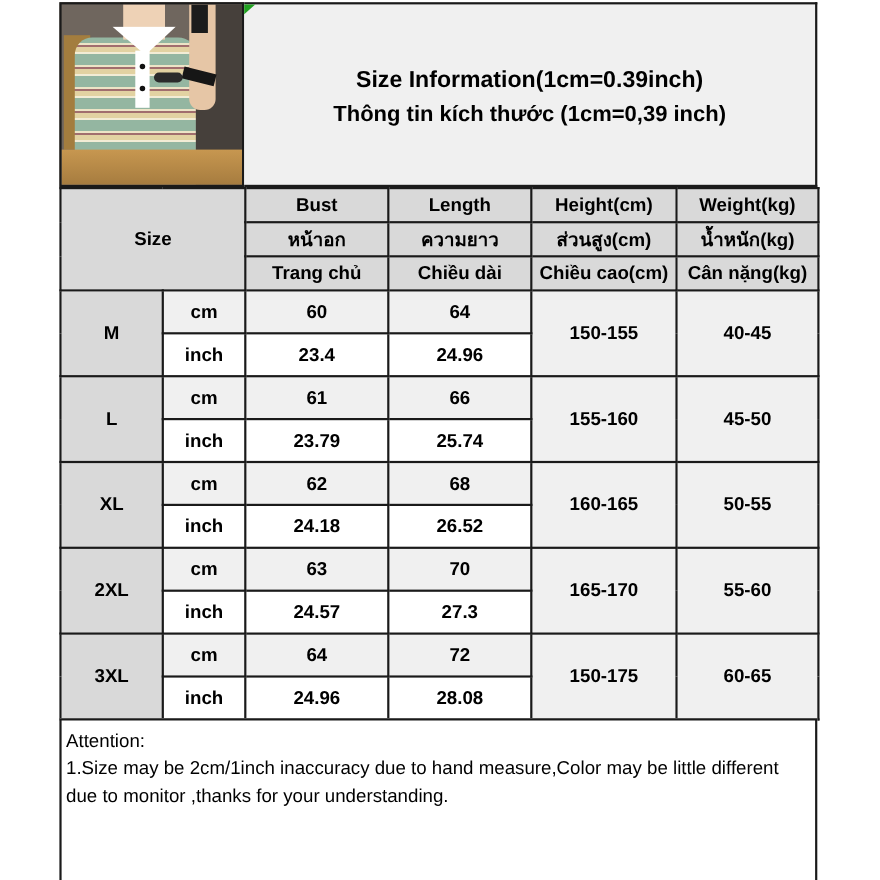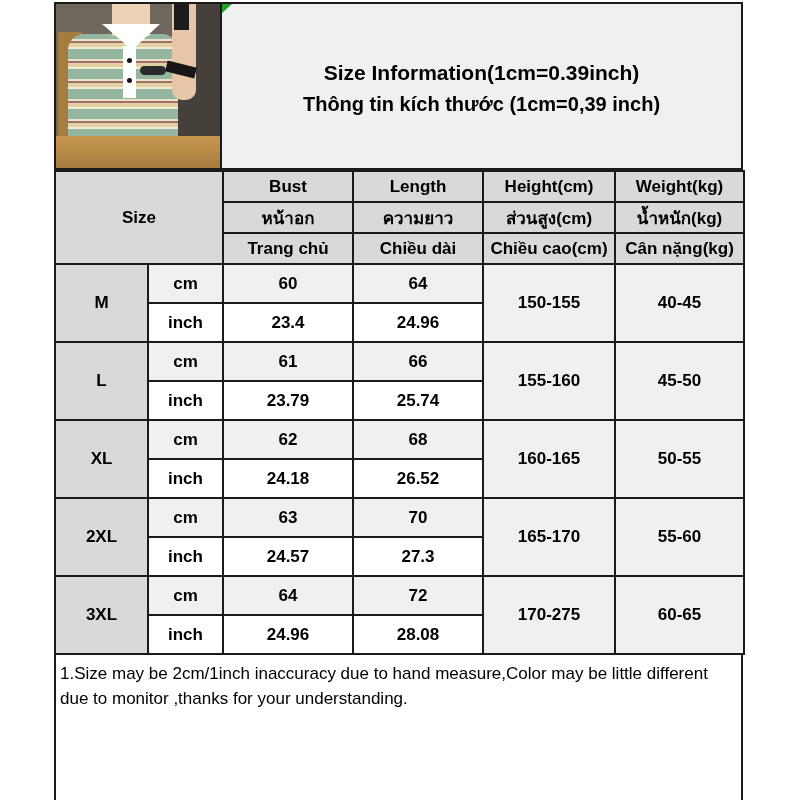--- a/index.html
+++ b/index.html
@@ -186,28 +186,29 @@
         <td>inch</td>
         <td>24.57</td>
         <td>27.3</td>
       </tr>
 
       <tr>
         <td rowspan="2" class="cell-head-gray size-label">3XL</td>
         <td class="cell-gray">cm</td>
         <td class="cell-gray">64</td>
         <td class="cell-gray">72</td>
-        <td rowspan="2" class="cell-gray">170-275</td>
+        <td rowspan="2" class="cell-gray">150-175</td>
         <td rowspan="2" class="cell-gray">60-65</td>
       </tr>
       <tr>
         <td>inch</td>
         <td>24.96</td>
         <td>28.08</td>
       </tr>
     </tbody>
   </table>
 
   <div class="attention-box">
+    <div>Attention:</div>
     <div>1.Size may be 2cm/1inch inaccuracy due to hand measure,Color may be little different due to monitor ,thanks for your understanding.</div>
   </div>
 
 </div>
 
 </body></html>

